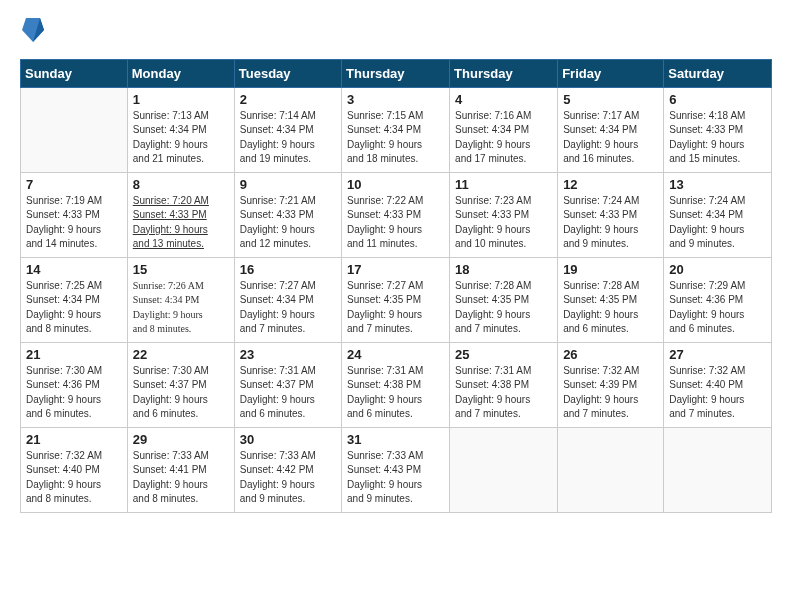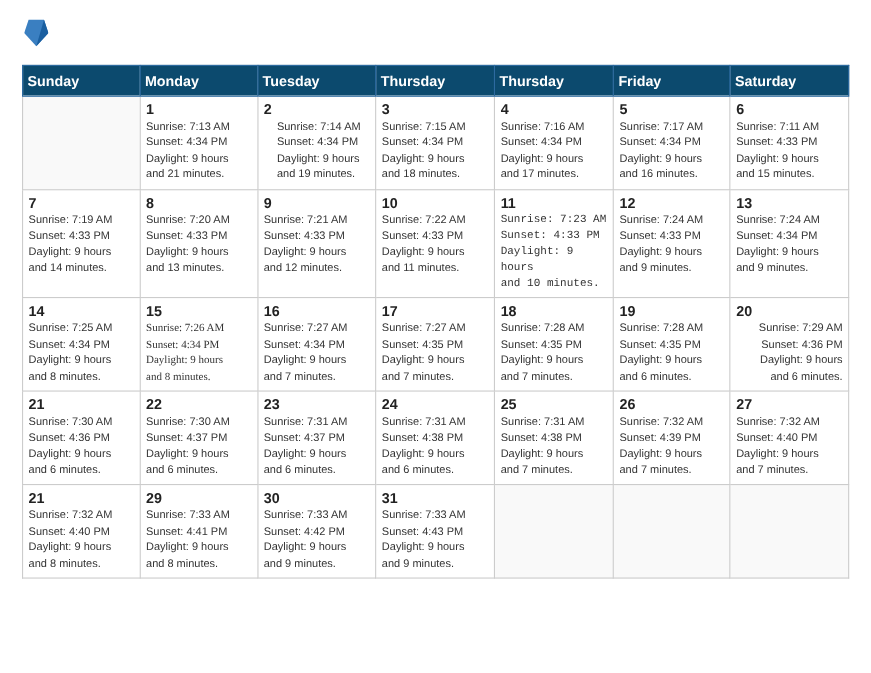--- a/index.html
+++ b/index.html
@@ -137,21 +137,21 @@
           <td class="empty"></td>
           <td>
             <span class="day-num">1</span>
             <div class="day-info" style="white-space: pre-line;">Sunrise: 7:13 AM
 Sunset: 4:34 PM
 Daylight: 9 hours
 and 21 minutes.</div>
           </td>
           <td>
             <span class="day-num">2</span>
-            <div class="day-info" style="white-space: pre-line; margin-left: 12px;">Sunrise: 7:14 AM
+            <div class="day-info" style="white-space: pre-line;">Sunrise: 7:14 AM
 Sunset: 4:34 PM
 Daylight: 9 hours
 and 19 minutes.</div>
           </td>
           <td>
             <span class="day-num">3</span>
             <div class="day-info" style="white-space: pre-line;">Sunrise: 7:15 AM
 Sunset: 4:34 PM
 Daylight: 9 hours
 and 18 minutes.</div>
@@ -165,58 +165,58 @@
           </td>
           <td>
             <span class="day-num">5</span>
             <div class="day-info" style="white-space: pre-line;">Sunrise: 7:17 AM
 Sunset: 4:34 PM
 Daylight: 9 hours
 and 16 minutes.</div>
           </td>
           <td>
             <span class="day-num">6</span>
-            <div class="day-info" style="white-space: pre-line;">Sunrise: 7:11 AM
+            <div class="day-info" style="white-space: pre-line;">Sunrise: 4:18 AM
 Sunset: 4:33 PM
 Daylight: 9 hours
 and 15 minutes.</div>
           </td>
         </tr>
         <tr class="week-row">
           <td>
             <span class="day-num">7</span>
             <div class="day-info" style="white-space: pre-line;">Sunrise: 7:19 AM
 Sunset: 4:33 PM
 Daylight: 9 hours
 and 14 minutes.</div>
           </td>
           <td>
             <span class="day-num">8</span>
-            <div class="day-info" style="white-space: pre-line;">Sunrise: 7:20 AM
+            <div class="day-info" style="white-space: pre-line; text-decoration: underline;">Sunrise: 7:20 AM
 Sunset: 4:33 PM
 Daylight: 9 hours
 and 13 minutes.</div>
           </td>
           <td>
             <span class="day-num">9</span>
             <div class="day-info" style="white-space: pre-line;">Sunrise: 7:21 AM
 Sunset: 4:33 PM
 Daylight: 9 hours
 and 12 minutes.</div>
           </td>
           <td>
             <span class="day-num">10</span>
             <div class="day-info" style="white-space: pre-line;">Sunrise: 7:22 AM
 Sunset: 4:33 PM
 Daylight: 9 hours
 and 11 minutes.</div>
           </td>
           <td>
             <span class="day-num">11</span>
-            <div class="day-info" style="white-space: pre-line; font-family: Liberation Mono, monospace;">Sunrise: 7:23 AM
+            <div class="day-info" style="white-space: pre-line;">Sunrise: 7:23 AM
 Sunset: 4:33 PM
 Daylight: 9 hours
 and 10 minutes.</div>
           </td>
           <td>
             <span class="day-num">12</span>
             <div class="day-info" style="white-space: pre-line;">Sunrise: 7:24 AM
 Sunset: 4:33 PM
 Daylight: 9 hours
 and 9 minutes.</div>
@@ -267,21 +267,21 @@
           </td>
           <td>
             <span class="day-num">19</span>
             <div class="day-info" style="white-space: pre-line;">Sunrise: 7:28 AM
 Sunset: 4:35 PM
 Daylight: 9 hours
 and 6 minutes.</div>
           </td>
           <td>
             <span class="day-num">20</span>
-            <div class="day-info" style="white-space: pre-line; text-align: right;">Sunrise: 7:29 AM
+            <div class="day-info" style="white-space: pre-line;">Sunrise: 7:29 AM
 Sunset: 4:36 PM
 Daylight: 9 hours
 and 6 minutes.</div>
           </td>
         </tr>
         <tr class="week-row">
           <td>
             <span class="day-num">21</span>
             <div class="day-info" style="white-space: pre-line;">Sunrise: 7:30 AM
 Sunset: 4:36 PM

